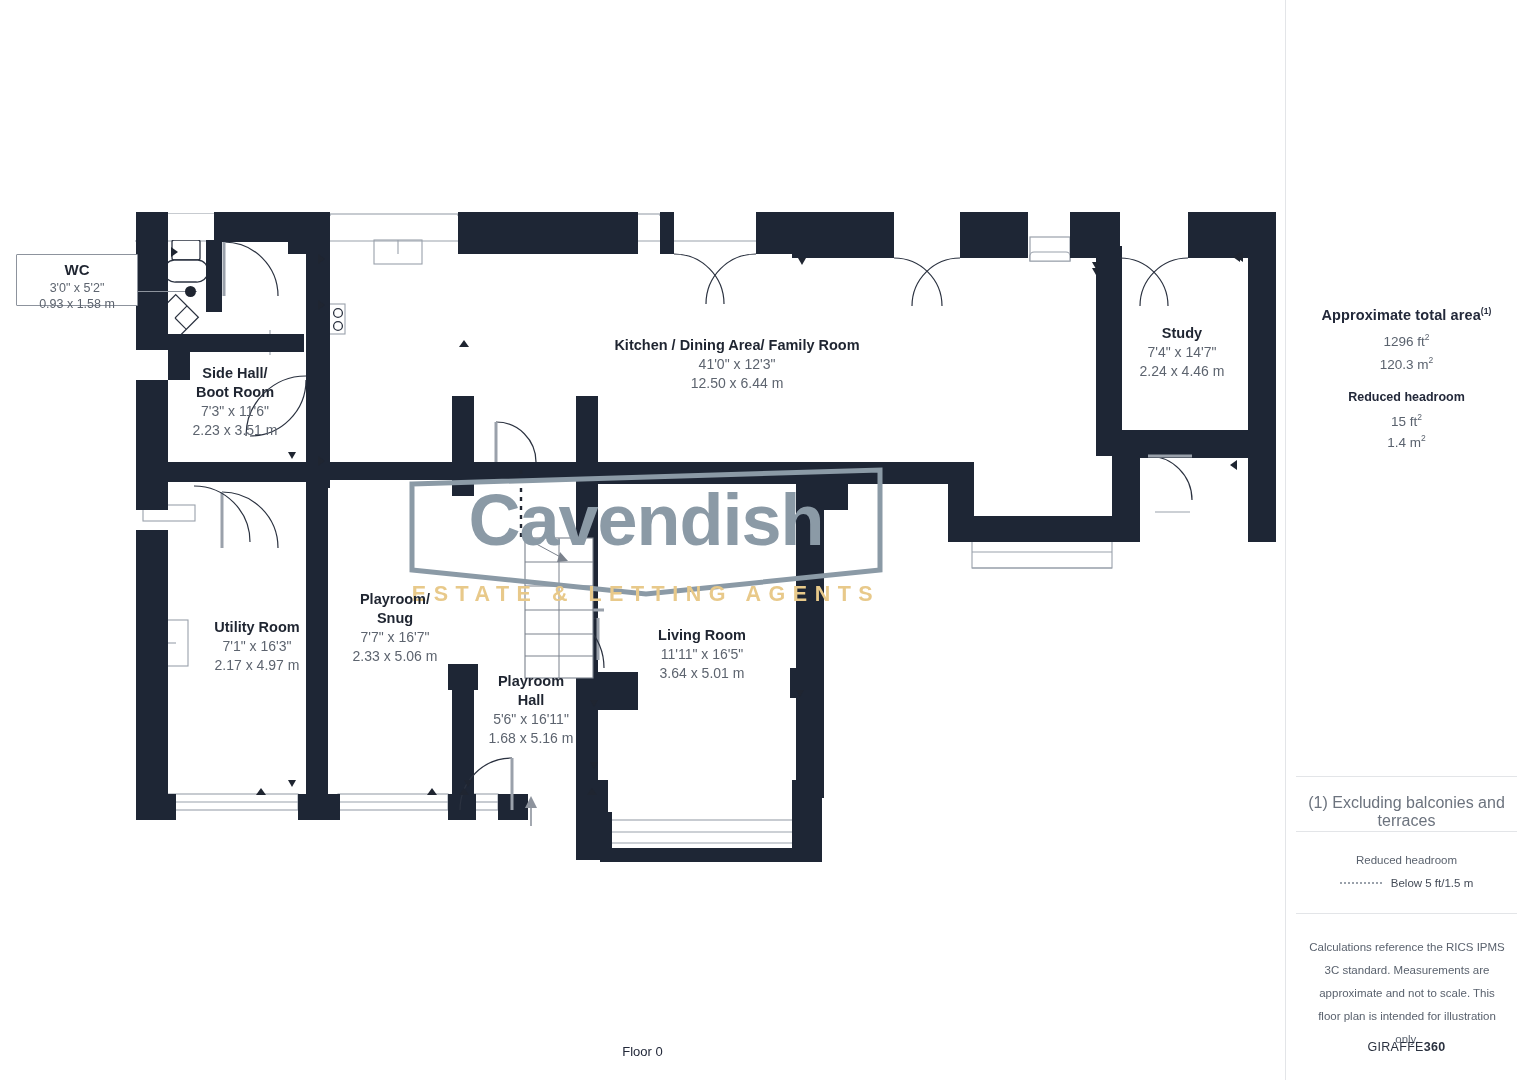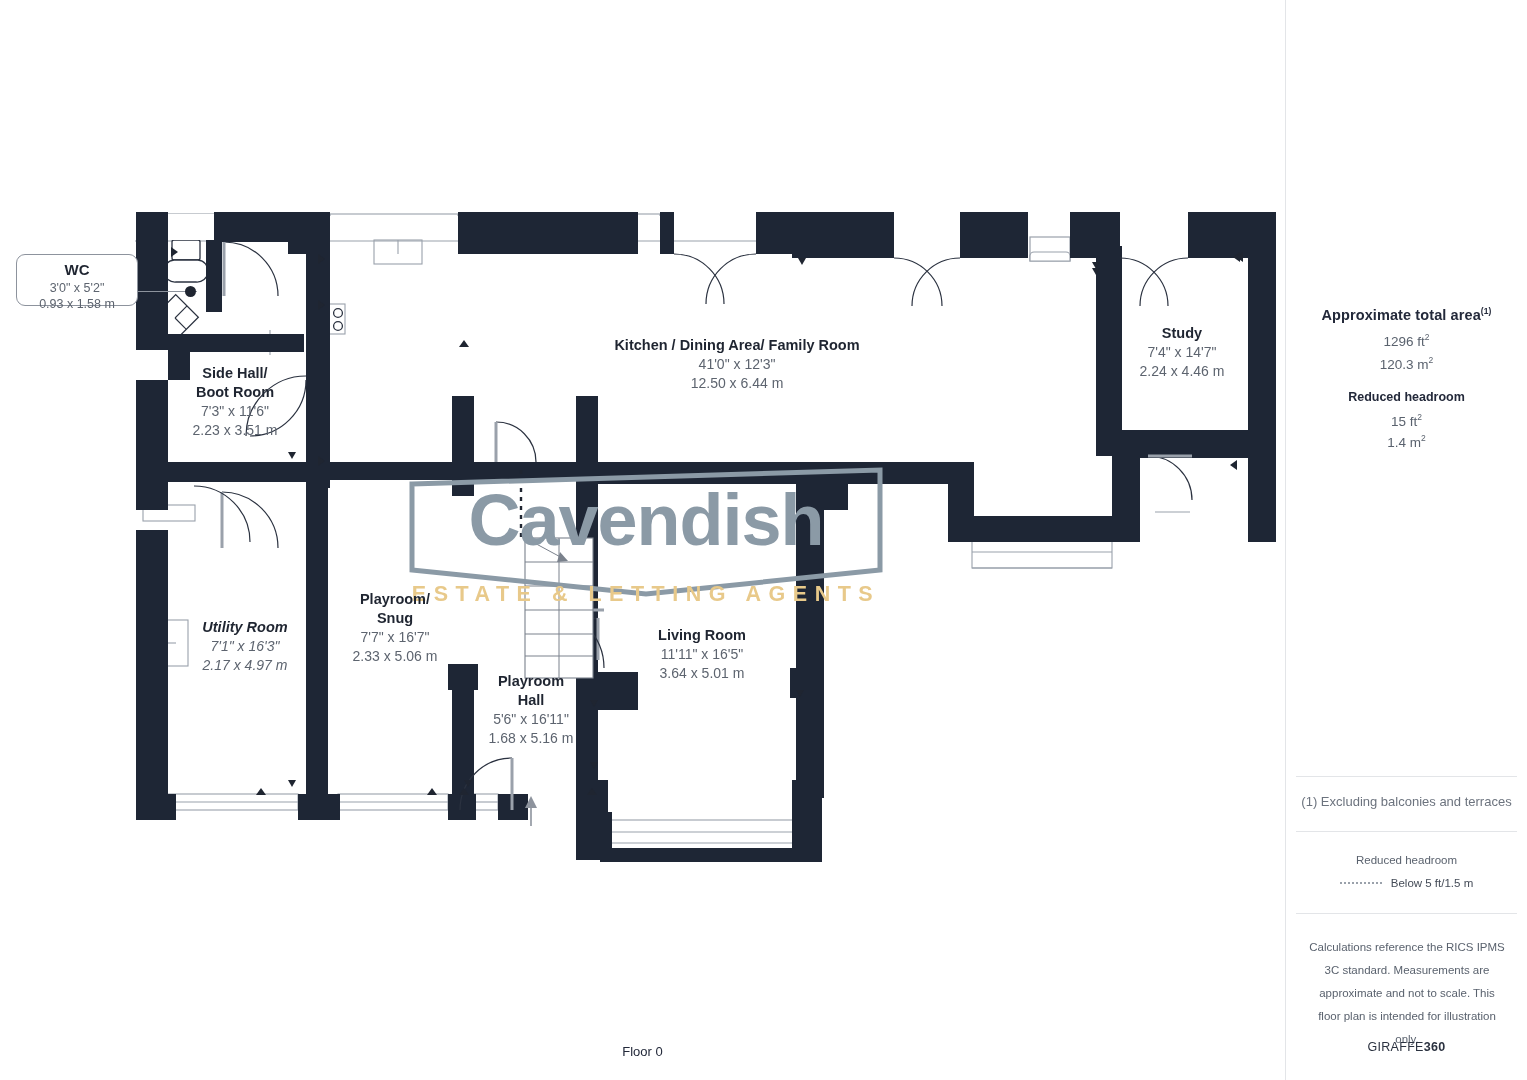--- a/index.html
+++ b/index.html
@@ -14,21 +14,21 @@
 
   .panel-sep{position:absolute;left:10px;width:221px;height:1px;background:#e3e5e8;}
 
   .p-title{position:absolute;left:0;width:241px;text-align:center;
            font-size:14.5px;font-weight:bold;color:#23293a;letter-spacing:.1px;}
   .p-title sup{font-size:8.5px;vertical-align:super;font-weight:bold;}
   .p-val{position:absolute;left:0;width:241px;text-align:center;font-size:13.5px;color:#5a626e;}
   .p-val sup{font-size:8.5px;vertical-align:super;}
   .p-sub{position:absolute;left:0;width:241px;text-align:center;
          font-size:12.5px;font-weight:bold;color:#23293a;}
-  .p-note{position:absolute;left:0;width:241px;text-align:center;font-size:13px;color:#6c737e;}
+  .p-note{position:absolute;left:0;width:241px;text-align:center;font-size:16px;color:#6c737e;}
   .p-legend-title{position:absolute;left:0;width:241px;text-align:center;font-size:11.5px;color:#5a626e;}
   .p-legend-row{position:absolute;left:0;width:241px;text-align:center;font-size:11.5px;color:#444b57;}
   .dash-swatch{display:inline-block;width:42px;height:0;border-top:2px dotted #9aa1ab;
                vertical-align:middle;margin-right:9px;position:relative;top:-1px;}
   .p-disclaimer{position:absolute;left:22px;width:198px;text-align:center;
                 font-size:11.5px;line-height:23px;color:#5a626e;}
   .p-brand{position:absolute;left:0;width:241px;text-align:center;font-size:12.5px;
            color:#2b3240;letter-spacing:.3px;}
   .p-brand b{font-weight:bold;}
 
@@ -40,21 +40,21 @@
   #plan{position:absolute;left:0;top:0;width:1285px;height:1080px;}
   #plansvg{position:absolute;left:0;top:0;}
 
   
   .rlab{position:absolute;text-align:center;white-space:nowrap;}
   .rlab .nm{font-size:14.5px;font-weight:bold;color:#1f2531;line-height:19px;}
   .rlab .dm{font-size:14px;color:#5d646f;line-height:19px;}
 
   
   #wc-callout{position:absolute;left:16px;top:254px;width:122px;height:52px;
-              border:1.4px solid #8d939d;border-radius:9px;background:#fff;
+              border:1.4px solid #8d939d;border-radius:1px;background:#fff;
               text-align:center;padding-top:5px;box-sizing:border-box;}
   #wc-callout .nm{font-size:15px;font-weight:bold;color:#1f2531;line-height:20px;}
   #wc-callout .dm{font-size:12.5px;color:#5d646f;line-height:16px;white-space:nowrap;}
   #wc-leader{position:absolute;left:137px;top:291px;width:60px;height:1.4px;background:#8d939d;}
   #wc-dot{position:absolute;left:185px;top:286px;width:11px;height:11px;border-radius:50%;
           background:#1f2531;}
 
   
   #watermark{position:absolute;left:406px;top:462px;width:480px;height:160px;
              pointer-events:none;}
@@ -324,21 +324,21 @@
       <div class="dm">41'0" x 12'3"</div>
       <div class="dm">12.50 x 6.44 m</div>
     </div>
 
     <div class="rlab" style="left:1100px;top:324px;width:164px;">
       <div class="nm">Study</div>
       <div class="dm">7'4" x 14'7"</div>
       <div class="dm">2.24 x 4.46 m</div>
     </div>
 
-    <div class="rlab" style="left:165px;top:618px;width:160px;font-style:italic;">
+    <div class="rlab" style="left:177px;top:618px;width:160px;">
       <div class="nm">Utility Room</div>
       <div class="dm">7'1" x 16'3"</div>
       <div class="dm">2.17 x 4.97 m</div>
     </div>
 
     <div class="rlab" style="left:315px;top:590px;width:160px;">
       <div class="nm">Playroom/</div>
       <div class="nm">Snug</div>
       <div class="dm">7'7" x 16'7"</div>
       <div class="dm">2.33 x 5.06 m</div>

